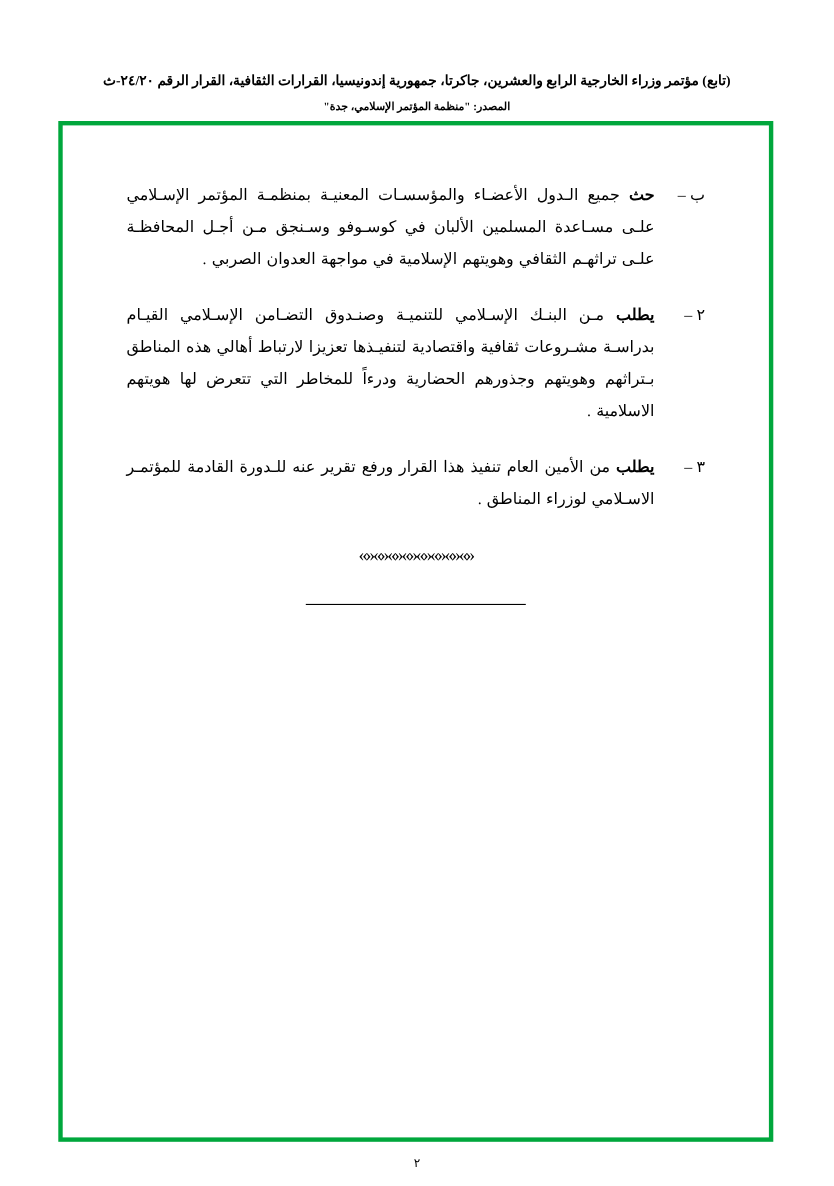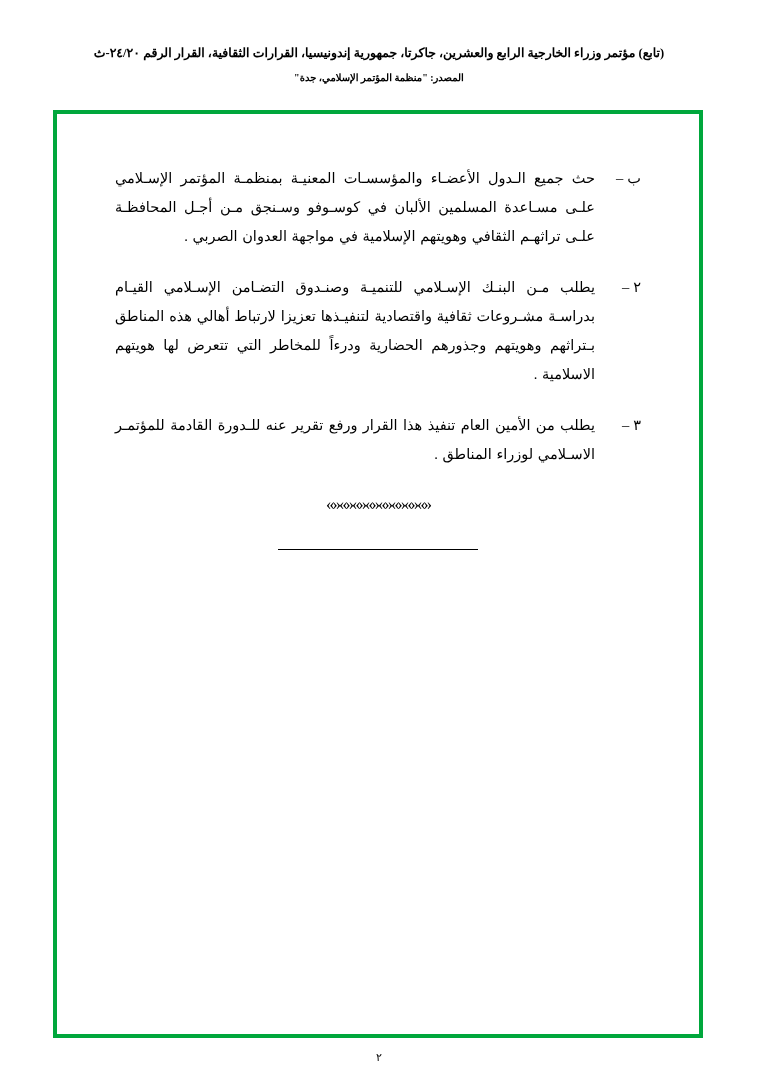--- a/index.html
+++ b/index.html
@@ -22,20 +22,21 @@
     right: 0;
     text-align: center;
     direction: rtl;
   }
   .header-line1 {
     font-size: 12.5px;
     font-weight: bold;
     color: #000000;
     letter-spacing: 0px;
     line-height: 1.5;
+    margin-top: 20px;
   }
   .header-line2 {
     font-size: 10px;
     font-weight: bold;
     color: #000000;
     margin-top: 8px;
     line-height: 1.4;
   }
   .frame {
     position: absolute;
@@ -75,21 +76,21 @@
     margin-right: 4px;
     margin-left: 2px;
   }
   .clause-body {
     flex: 1 1 auto;
     text-align: justify;
     text-align-last: right;
     word-spacing: 1px;
   }
   .lead {
-    font-weight: normal;
+    font-weight: bold;
   }
   .ornament {
     text-align: center;
     font-size: 17px;
     letter-spacing: -2px;
     color: #000000;
     margin-top: 26px;
     margin-bottom: 18px;
     direction: ltr;
   }

